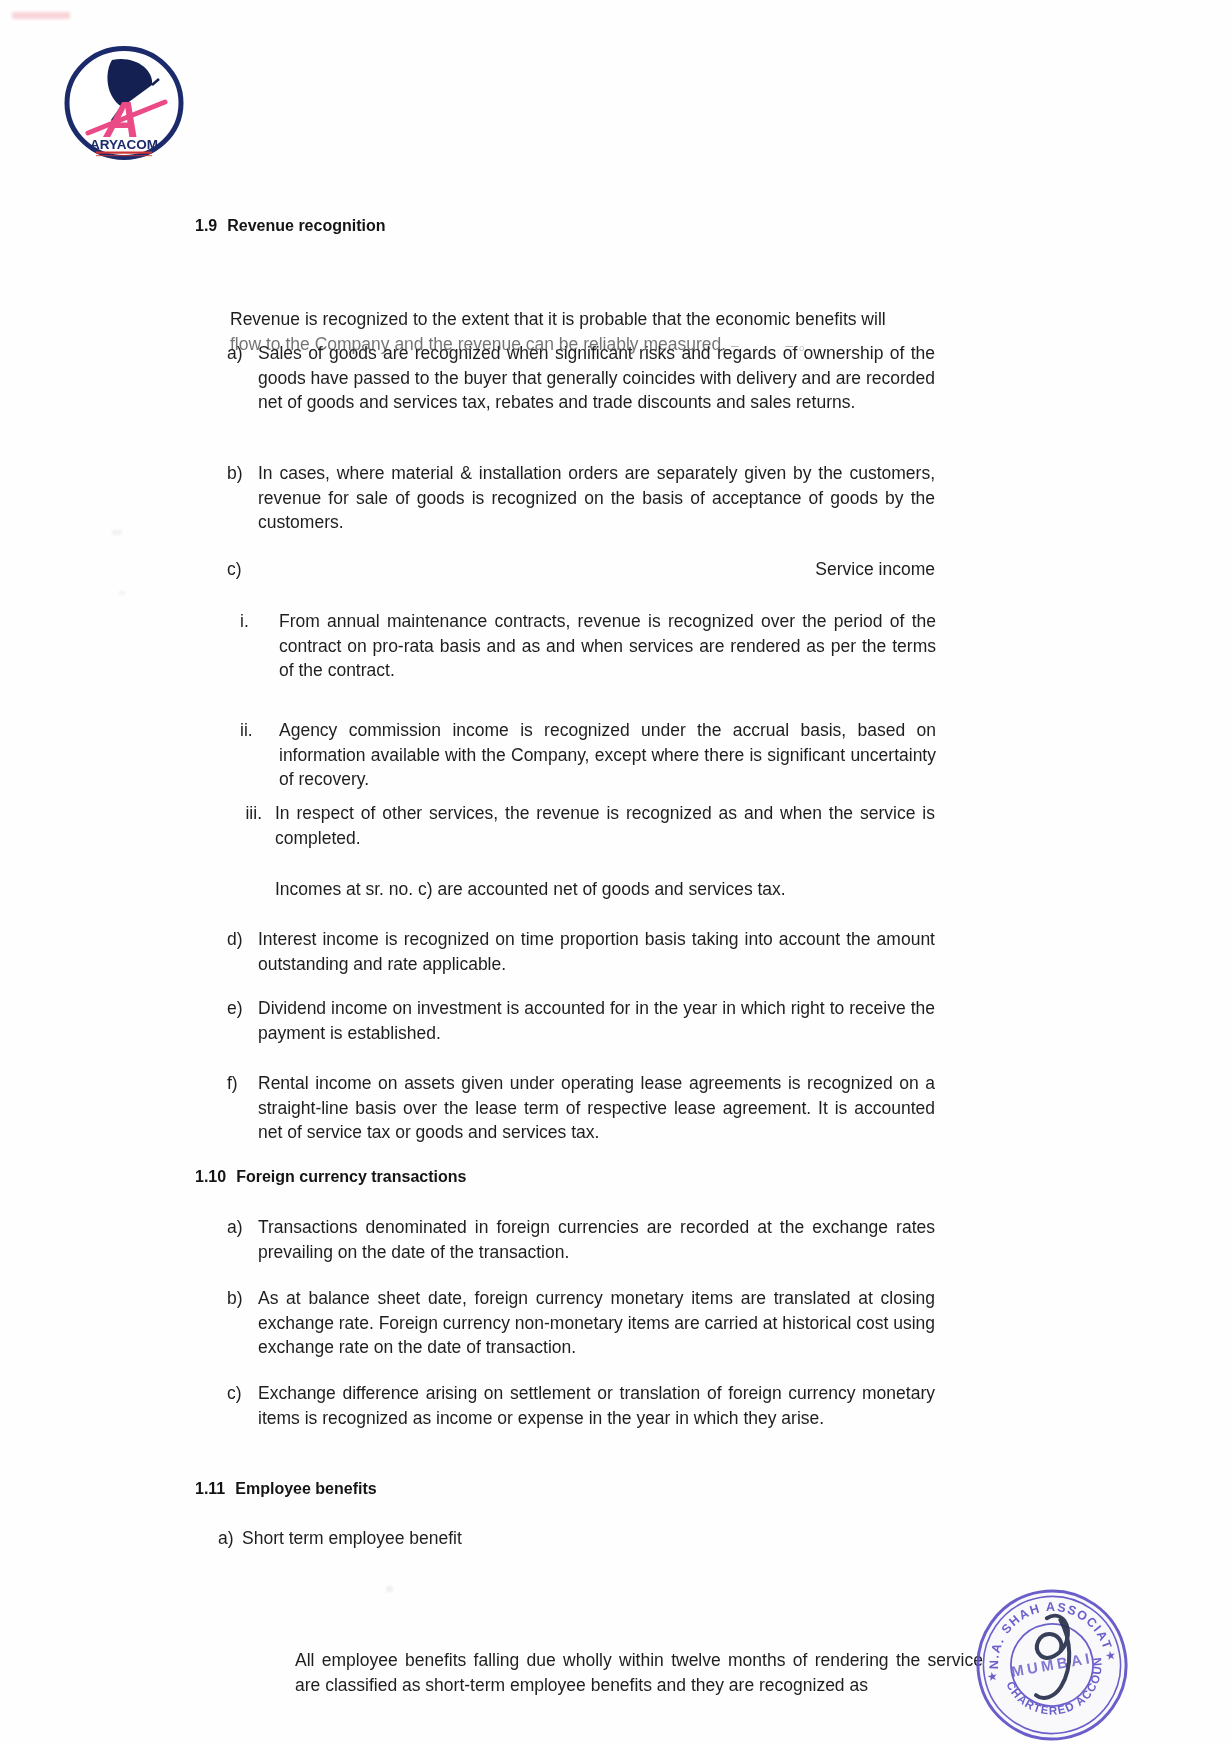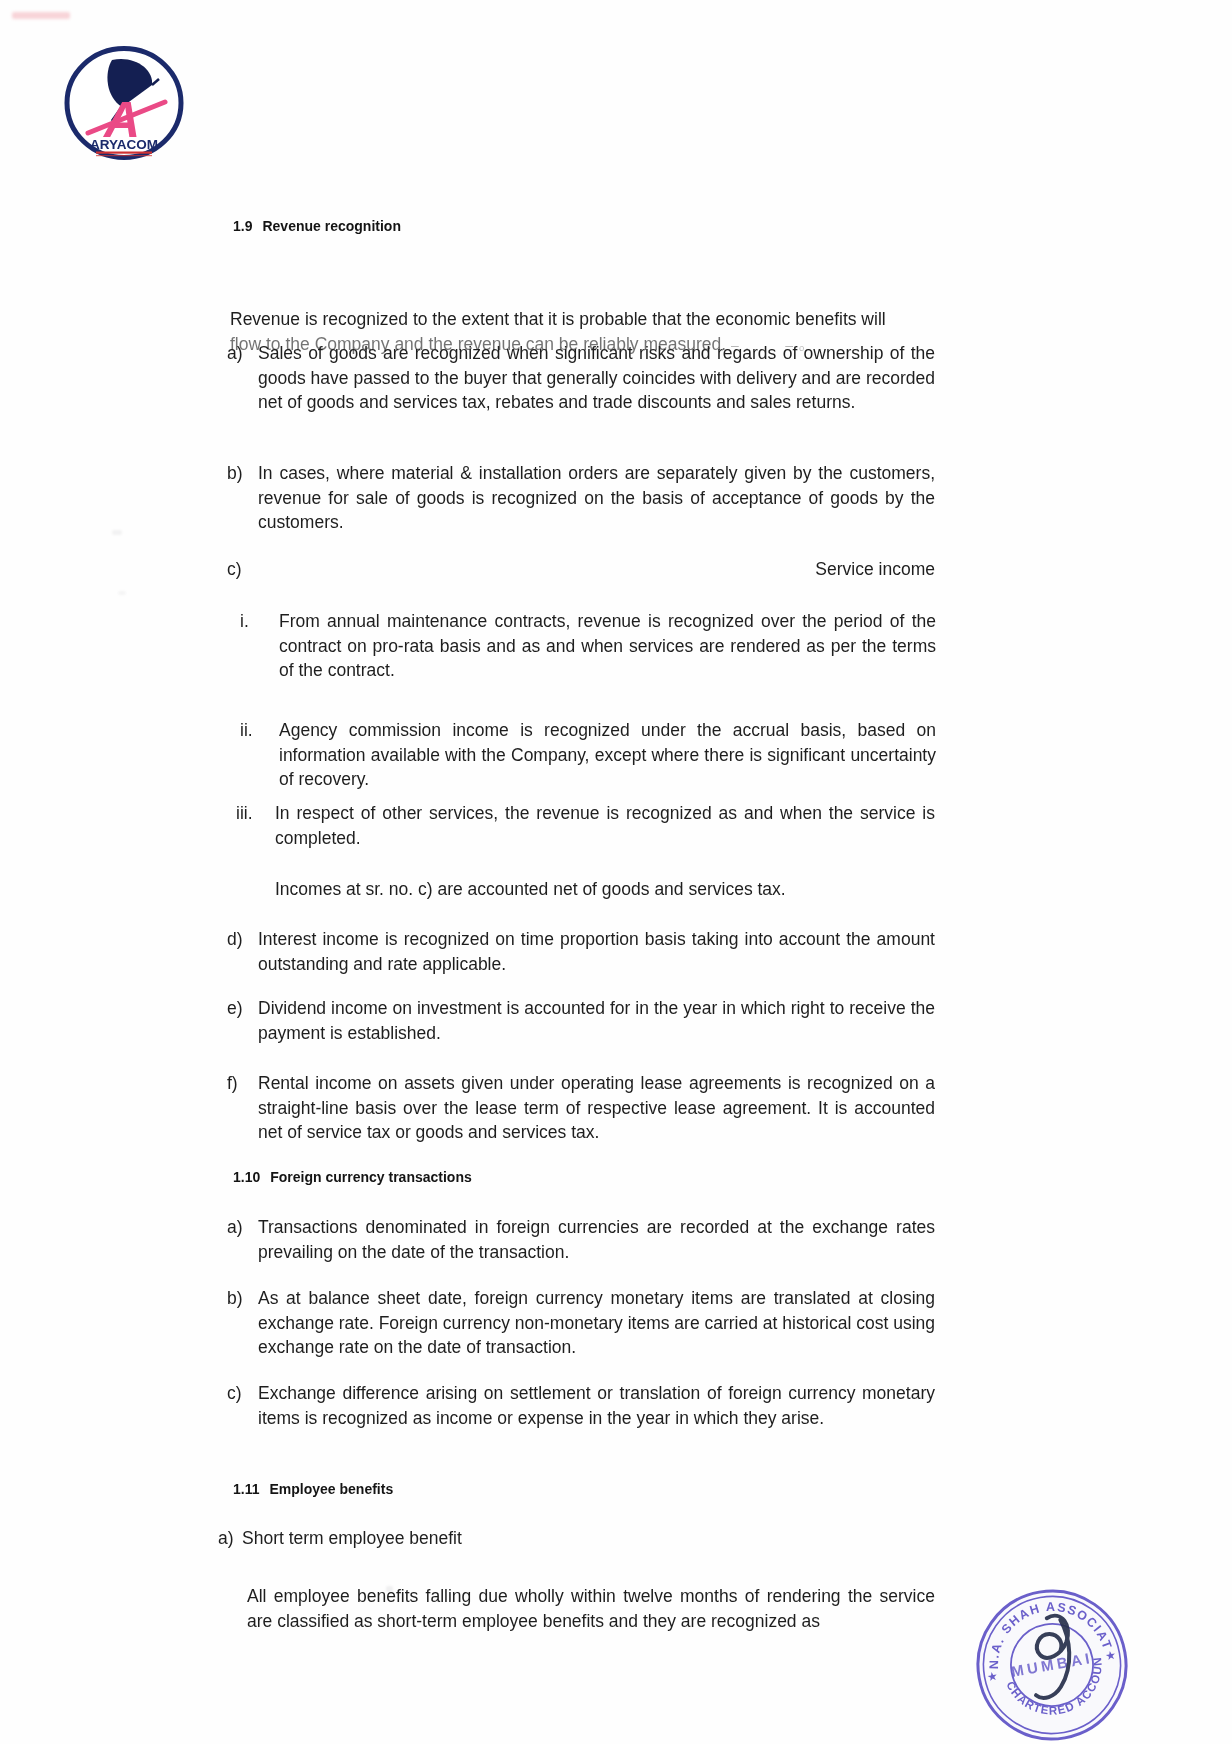--- a/index.html
+++ b/index.html
@@ -12,21 +12,21 @@
     color:#1e1e1e;
     overflow:hidden;
   }
   
   .logo{position:absolute;left:62px;top:45px;width:124px;height:118px;}
   .hdr{position:absolute;left:181px;top:56px;width:860px;
        font-size:18px;font-weight:bold;line-height:25.5px;color:#171717;}
   .hdr sup{font-size:12px;}
   
   .blk{position:absolute;font-size:17.5px;line-height:24.5px;}
-  .heading{font-weight:bold;font-size:14px;color:#141414;white-space:nowrap;margin-left:38px;}
+  .heading{font-weight:bold;font-size:16px;color:#141414;white-space:nowrap;}
   .heading .num{display:inline-block;margin-right:10px;}
   .intro{left:230px;width:706px;margin-top:40px;}
   .intro .l2{opacity:.62;filter:blur(.3px);position:relative;}
   .item{display:flex;}
   .item .mk{flex:0 0 31px;}
   .item .tx{text-align:justify;}
   .lettered{left:227px;width:708px;}
   .lettered .tx{width:677px;}
   .roman{left:236px;width:700px;}
   .roman .mk{flex:0 0 26px;text-align:left;padding-left:4px;}
@@ -103,21 +103,21 @@
     <span class="tx">From annual maintenance contracts, revenue is recognized over the period of the contract on pro-rata basis and as and when services are rendered as per the terms of the contract.</span>
   </div>
 
   <div class="blk roman item" style="top:718px;">
     <span class="mk">ii.</span>
     <span class="gap"></span>
     <span class="tx">Agency commission income is recognized under the accrual basis, based on information available with the Company, except where there is significant uncertainty of recovery.</span>
   </div>
 
   <div class="blk roman item" style="top:801px;">
-    <span class="mk" style="padding-left:0;">iii.</span>
+    <span class="mk" style="padding-left:0;text-align:right;">iii.</span>
     <span class="gap"></span>
     <span class="tx">In respect of other services, the revenue is recognized as and when the service is completed.</span>
   </div>
 
   <div class="blk note-line" style="top:877px;">Incomes at sr. no. c) are accounted net of goods and services tax.</div>
 
   <div class="blk lettered item" style="top:927px;">
     <span class="mk">d)</span>
     <span class="tx">Interest income is recognized on time proportion basis taking into account the amount outstanding and rate applicable.</span>
   </div>
@@ -153,21 +153,21 @@
 
   <div class="blk heading" style="left:195px;top:1477px;">
     <span class="num">1.11</span><span>Employee benefits</span>
   </div>
 
   <div class="blk sub-a item" style="top:1526px;">
     <span class="mk">a)</span>
     <span class="tx" style="text-align:right;">Short term employee benefit</span>
   </div>
 
-  <div class="blk final-para" style="top:1584px;">All employee benefits falling due wholly within twelve months of rendering the service are classified as short-term employee benefits and they are recognized as</div>
+  <div class="blk final-para" style="top:1648px;margin-left:48px;">All employee benefits falling due wholly within twelve months of rendering the service are classified as short-term employee benefits and they are recognized as</div>
 
   <div class="stamp">
     <svg width="158" height="158" viewBox="0 0 158 158">
       <g transform="rotate(-10 79 79)">
         <circle cx="79" cy="79" r="74" fill="rgba(100,86,200,0.03)" stroke="#5e52c6" stroke-width="3"></circle>
         <circle cx="79" cy="79" r="68.5" fill="none" stroke="#5e52c6" stroke-width="1.6"></circle>
         <circle cx="79" cy="79" r="41" fill="none" stroke="#5e52c6" stroke-width="1.8"></circle>
         <defs>
           <path id="arcTop" d="M 25,79 A 54,54 0 0 1 133,79"></path>
           <path id="arcBottom" d="M 29.5,79 A 49.5,49.5 0 0 0 128.5,79"></path>

